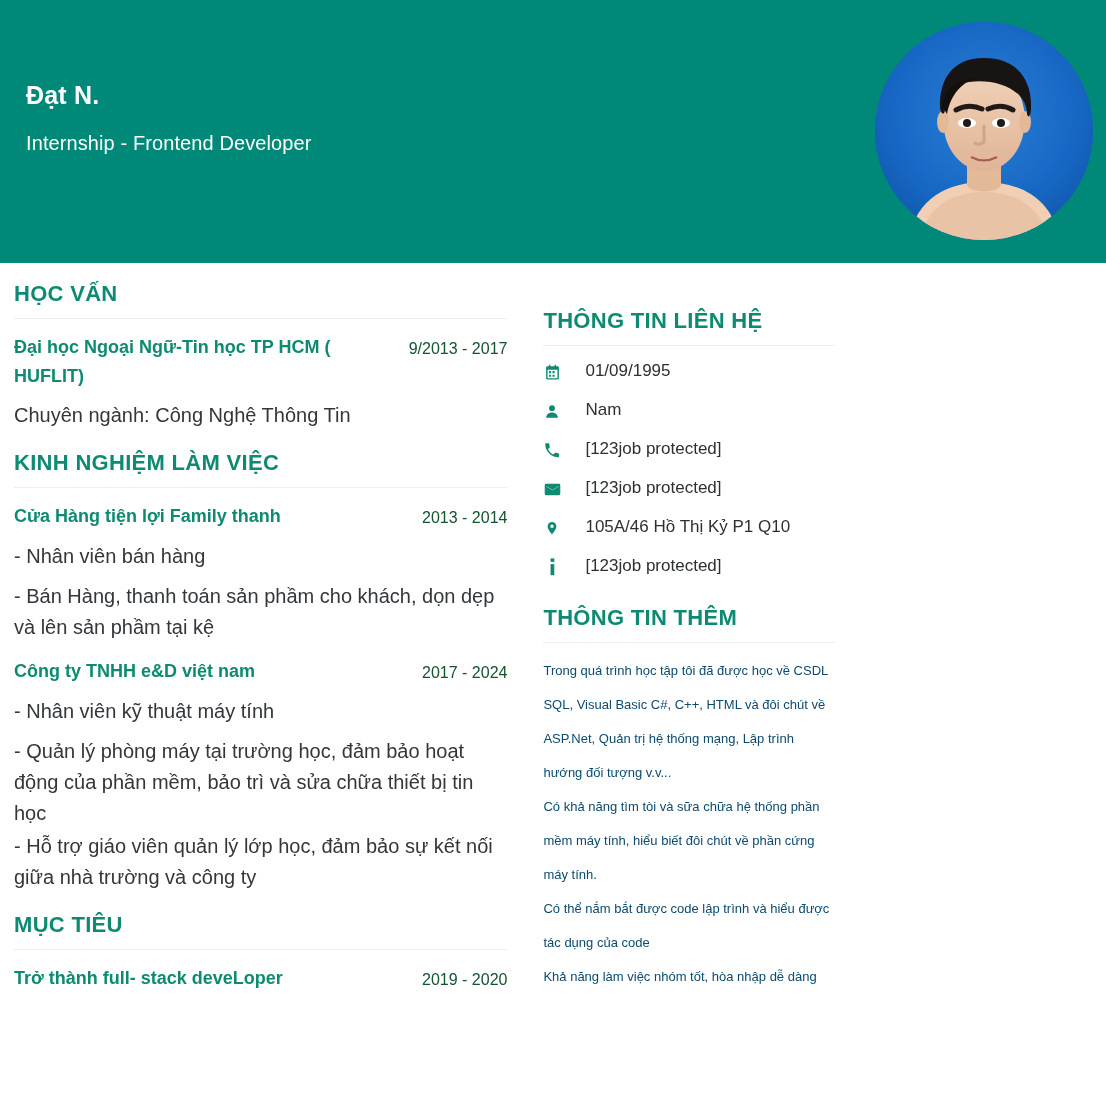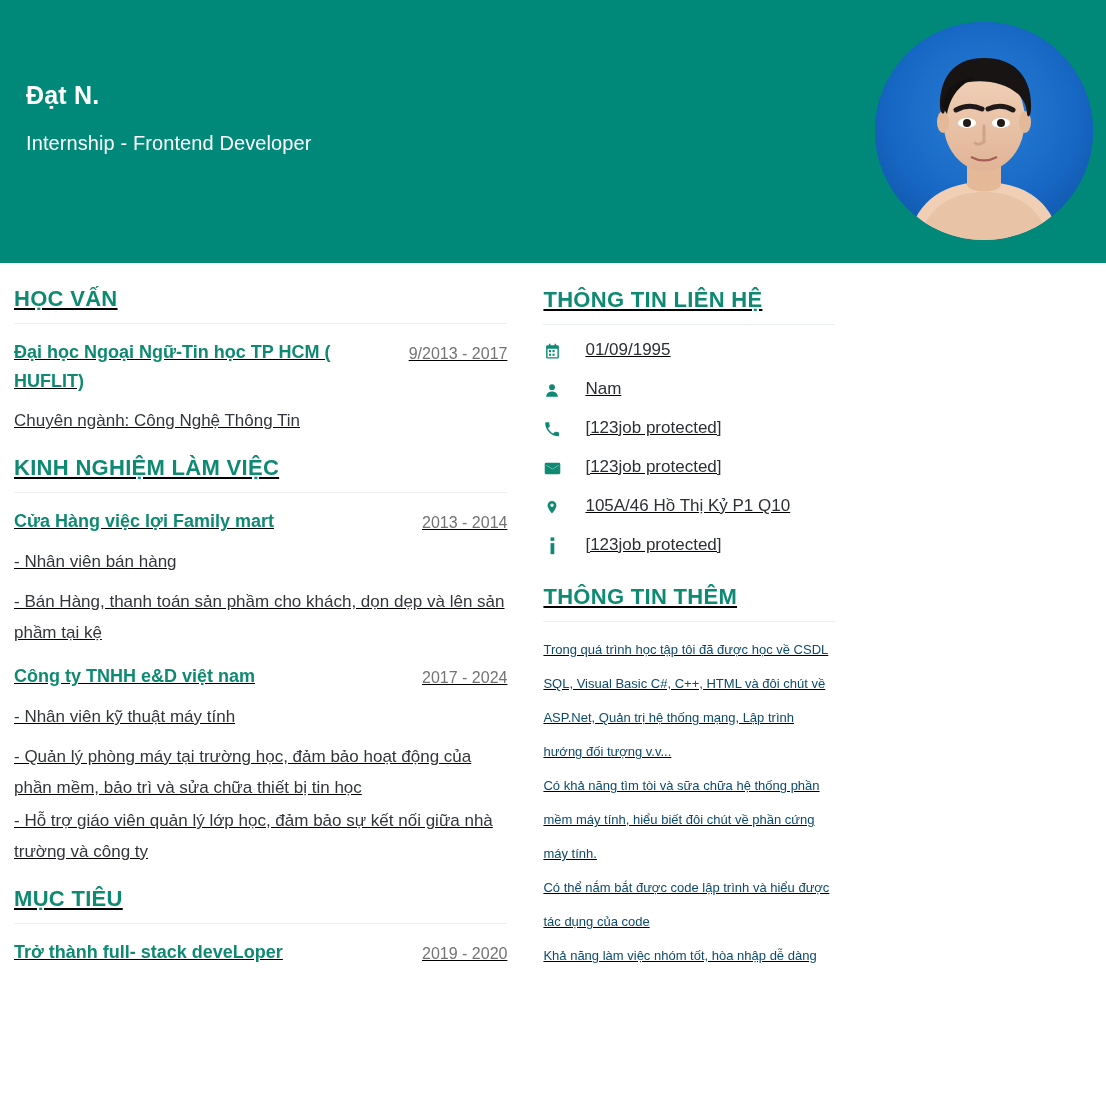--- a/index.html
+++ b/index.html
@@ -47,21 +47,21 @@
     top: 22px;
     width: 218px;
     height: 218px;
     border-radius: 50%;
     overflow: hidden;
     background: #1565c0;
   }
   .avatar svg { display: block; width: 218px; height: 218px; }
 
   
-  .columns { display: flex; align-items: center; width: 876px; text-decoration: underline; }
+  .columns { display: flex; align-items: flex-end; width: 876px; }
   .col-left  { width: 668px; padding: 0 16px 0 14px; }
   .col-right { width: 438px; padding: 0 41px 0 20px; }
 
   
   .section { margin: 0; }
   .sec-title {
     color: #0e8a72;
     font-size: 22px;
     font-weight: bold;
     letter-spacing: .3px;
@@ -87,31 +87,31 @@
     gap: 14px;
   }
   .entry-title {
     color: #0e8a72;
     font-size: 18px;
     font-weight: bold;
     line-height: 29px;
     max-width: 430px;
   }
   .entry-date {
-    color: #737373;
+    color: #14532d;
     font-size: 16px;
     line-height: 29px;
     white-space: nowrap;
     padding-top: 1px;
     flex: none;
     margin-left: 38px;
   }
   .entry-line {
     color: #33373b;
-    font-size: 17px;
+    font-size: 20px;
     line-height: 31px;
     margin-top: 9px;
   }
   .entry-line.tight { margin-top: 2px; }
 
   
   .contact-list { margin-top: 14px; }
   .contact-item {
     display: flex;
     align-items: flex-start;
@@ -212,21 +212,21 @@
           <div class="entry-line">Chuyên ngành: Công Nghệ Thông Tin</div>
         </div>
       </div>
 
       <div class="section">
         <div class="sec-title">KINH NGHIỆM LÀM VIỆC</div>
         <div class="sec-rule"></div>
 
         <div class="entry">
           <div class="entry-head">
-            <div class="entry-title">Cửa Hàng việc lợi Family mart</div>
+            <div class="entry-title">Cửa Hàng tiện lợi Family thanh</div>
             <div class="entry-date">2013 - 2014</div>
           </div>
           <div class="entry-line">- Nhân viên bán hàng</div>
           <div class="entry-line">- Bán Hàng, thanh toán sản phầm cho khách, dọn dẹp và lên sản phầm tại kệ</div>
         </div>
 
         <div class="entry">
           <div class="entry-head">
             <div class="entry-title">Công ty TNHH e&amp;D việt nam</div>
             <div class="entry-date">2017 - 2024</div>

